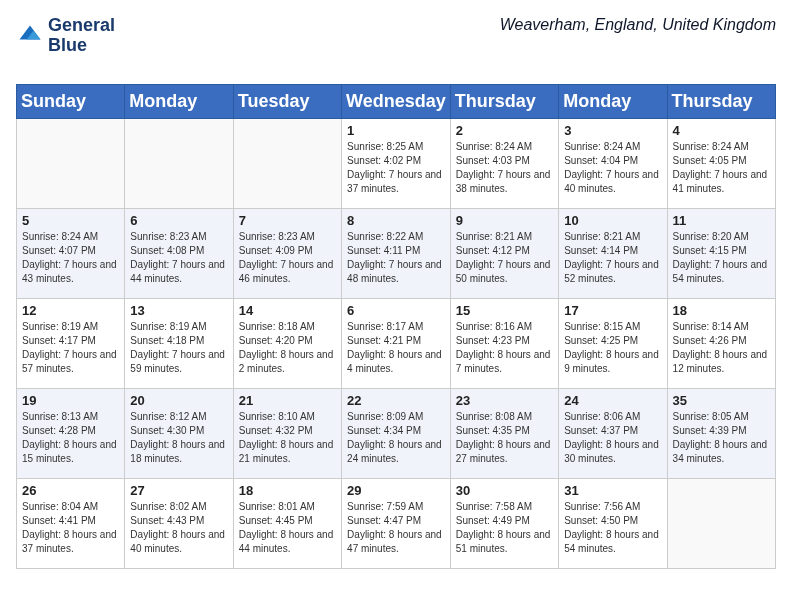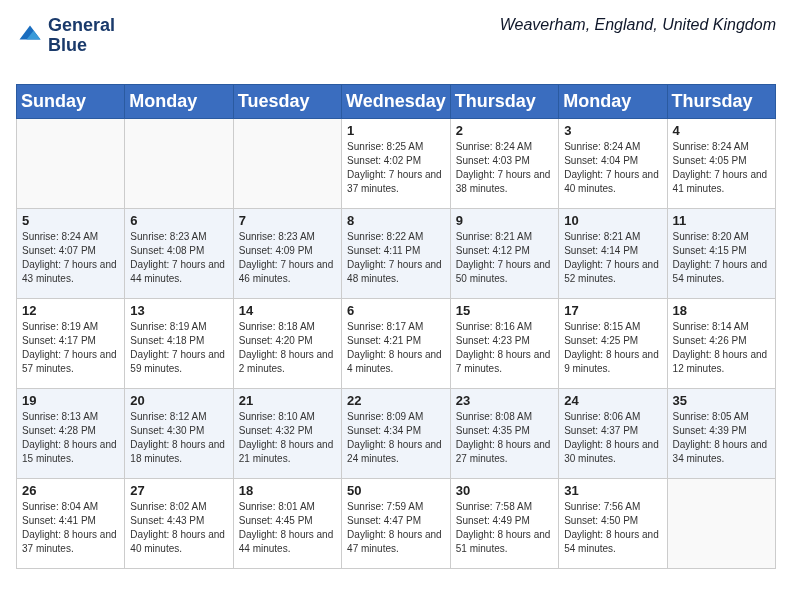--- a/index.html
+++ b/index.html
@@ -238,21 +238,21 @@
         </td>
         <td>
           <span class="day-num">27</span>
           <div class="day-info">Sunrise: 8:02 AM<br>Sunset: 4:43 PM<br>Daylight: 8 hours and 40 minutes.</div>
         </td>
         <td>
           <span class="day-num">18</span>
           <div class="day-info">Sunrise: 8:01 AM<br>Sunset: 4:45 PM<br>Daylight: 8 hours and 44 minutes.</div>
         </td>
         <td>
-          <span class="day-num">50</span>
+          <span class="day-num">29</span>
           <div class="day-info">Sunrise: 7:59 AM<br>Sunset: 4:47 PM<br>Daylight: 8 hours and 47 minutes.</div>
         </td>
         <td>
           <span class="day-num">30</span>
           <div class="day-info">Sunrise: 7:58 AM<br>Sunset: 4:49 PM<br>Daylight: 8 hours and 51 minutes.</div>
         </td>
         <td>
           <span class="day-num">31</span>
           <div class="day-info">Sunrise: 7:56 AM<br>Sunset: 4:50 PM<br>Daylight: 8 hours and 54 minutes.</div>
         </td>

